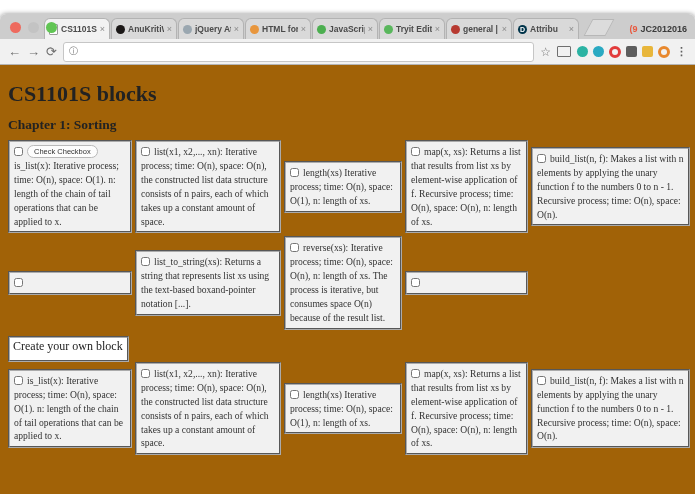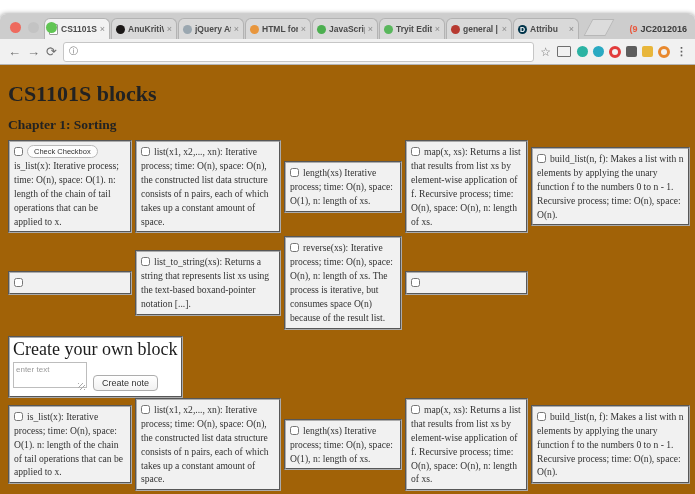--- a/index.html
+++ b/index.html
@@ -33,21 +33,21 @@
   .menu-dots{color:#5f5f5f;font-size:11px;letter-spacing:0;flex:none;font-weight:bold;}
   
   .content{padding:4px 8px;font-family:"Liberation Serif",serif;color:#1c1c1c;background:#a16207;height:calc(100% - 51px);box-sizing:border-box;overflow:hidden;}
   h1.title{font-size:22px;margin:12px 0 10px 0;font-weight:bold;color:#222;}
   h3.chapter{font-size:13.5px;margin:10px 0 7px 0;font-weight:bold;color:#222;}
   .grid{display:grid;grid-template-columns:124px 146px 118px 123px 159px;gap:3px;align-items:center;margin-bottom:2px;}
   .block{border:2px groove #ababab;background:#f1f1f1;padding:3px 4px;font-size:9.6px;line-height:1.45;color:#333;box-sizing:border-box;}
   .block input{width:9px;height:9px;margin:0 4px 0 0;vertical-align:-1px;}
   .checkbtn{font-family:"Liberation Sans",sans-serif;font-size:7.5px;background:#fdfdfd;border:1px solid #b9b9b9;border-radius:8px;padding:1px 6px;color:#333;margin-right:3px;vertical-align:1px;}
   .create-box{border:2px groove #ababab;display:inline-block;padding:1px 4px 4px 3px;margin-top:4px;background:#fff;}
-  .create-caption{font-size:18px;color:#1c1c1c;margin:0 0 2px 0;}
+  .create-caption{font-size:12px;color:#1c1c1c;margin:0 0 2px 0;}
   .create-row{display:flex;align-items:flex-end;gap:6px;}
   .ta-wrap{position:relative;}
   .ta-wrap textarea{width:74px;height:26px;border:1px solid #bdbdbd;font-family:"Liberation Sans",sans-serif;font-size:8px;color:#444;resize:none;padding:2px;box-sizing:border-box;}
   .ta-wrap textarea::placeholder{color:#9a9a9a;}
   .ta-wrap::after{content:"";position:absolute;right:2px;bottom:2px;width:7px;height:7px;background:repeating-linear-gradient(135deg,#a9a9a9 0 1px,transparent 1px 3px);pointer-events:none;}
   .createbtn{font-family:"Liberation Sans",sans-serif;font-size:9px;border:1px solid #adadad;border-radius:4px;background:linear-gradient(#ffffff,#f1f1f1);padding:2px 8px;color:#333;margin-bottom:1px;}
 </style>
 </head>
 <body>
 
@@ -139,24 +139,20 @@
         <div class="block"><input type="checkbox" style=""><span>map(x, xs): Returns a list that results from list xs by element-wise application of f. Recursive process; time: O(n), space: O(n), n: length of xs.</span></div>
         <div class="block"><input type="checkbox" style=""><span>build_list(n, f): Makes a list with n elements by applying the unary function f to the numbers 0 to n - 1. Recursive process; time: O(n), space: O(n).</span></div>
         <div class="block"><input type="checkbox" style=""></div>
         <div class="block"><input type="checkbox" style=""><span>list_to_string(xs): Returns a string that represents list xs using the text-based boxand-pointer notation [...].</span></div>
         <div class="block"><input type="checkbox" style=""><span>reverse(xs): Iterative process; time: O(n), space: O(n), n: length of xs. The process is iterative, but consumes space O(n) because of the result list.</span></div>
         <div class="block"><input type="checkbox" style=""></div>
       </div>
 
     <div class="create-box">
       <div class="create-caption">Create your own block</div>
-      <div class="create-row">
-        <span class="ta-wrap"><textarea placeholder="enter text" style=""></textarea></span>
-        <button class="createbtn">Create note</button>
-      </div>
     </div>
 
     <div class="grid">
         <div class="block"><input type="checkbox" style=""><span>is_list(x): Iterative process; time: O(n), space: O(1). n: length of the chain of tail operations that can be applied to x.</span></div>
         <div class="block"><input type="checkbox" style=""><span>list(x1, x2,..., xn): Iterative process; time: O(n), space: O(n), the constructed list data structure consists of n pairs, each of which takes up a constant amount of space.</span></div>
         <div class="block"><input type="checkbox" style=""><span>length(xs) Iterative process; time: O(n), space: O(1), n: length of xs.</span></div>
         <div class="block"><input type="checkbox" style=""><span>map(x, xs): Returns a list that results from list xs by element-wise application of f. Recursive process; time: O(n), space: O(n), n: length of xs.</span></div>
         <div class="block"><input type="checkbox" style=""><span>build_list(n, f): Makes a list with n elements by applying the unary function f to the numbers 0 to n - 1. Recursive process; time: O(n), space: O(n).</span></div>
       </div>
   </div>

